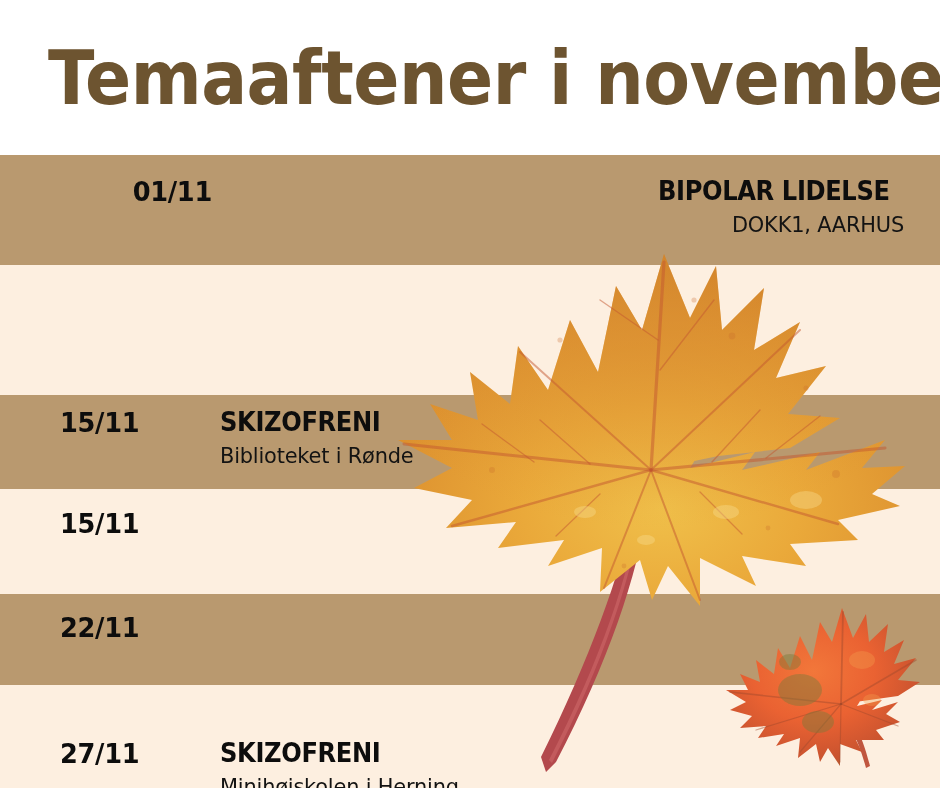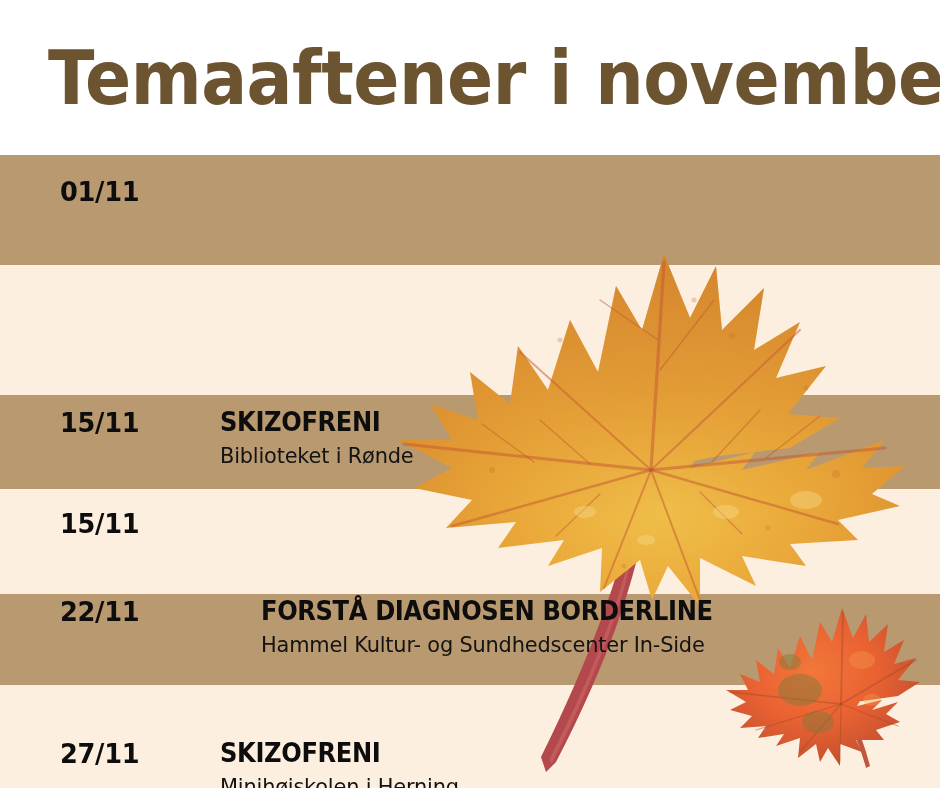--- a/index.html
+++ b/index.html
@@ -226,43 +226,43 @@
       </g>
     </svg>
   </div>
 
   <div class="header">
     <div class="poster-title">Temaaftener i november</div>
   </div>
 
   <div class="rows">
 
-    <div class="row" style="top:176px;">
+    <div class="row" style="top:176px;text-align:right;">
       <div class="date">01/11</div>
+      <div class="info">
+        <div class="ev-title">BIPOLAR LIDELSE</div>
+        <div class="ev-venue">DOKK1, AARHUS</div>
+      </div>
     </div>
 
 
     <div class="row" style="top:407px;">
       <div class="date">15/11</div>
       <div class="info">
         <div class="ev-title">SKIZOFRENI</div>
         <div class="ev-venue">Biblioteket i Rønde</div>
       </div>
     </div>
 
     <div class="row" style="top:508px;">
       <div class="date">15/11</div>
     </div>
 
-    <div class="row" style="top:596px;gap:41px;">
+    <div class="row" style="top:612px;">
       <div class="date">22/11</div>
-      <div class="info">
-        <div class="ev-title">FORSTÅ DIAGNOSEN BORDERLINE</div>
-        <div class="ev-venue">Hammel Kultur- og Sundhedscenter In-Side</div>
-      </div>
     </div>
 
     <div class="row" style="top:738px;">
       <div class="date">27/11</div>
       <div class="info">
         <div class="ev-title">SKIZOFRENI</div>
         <div class="ev-venue">Minihøjskolen i Herning</div>
       </div>
     </div>
 

